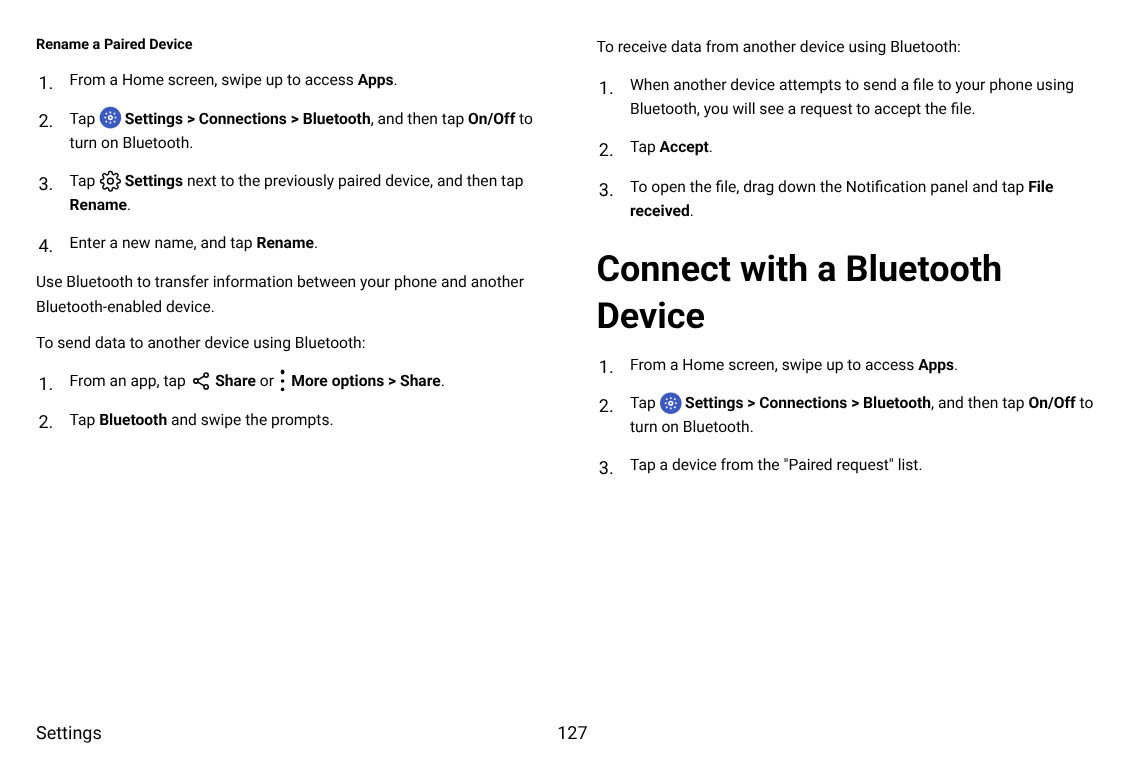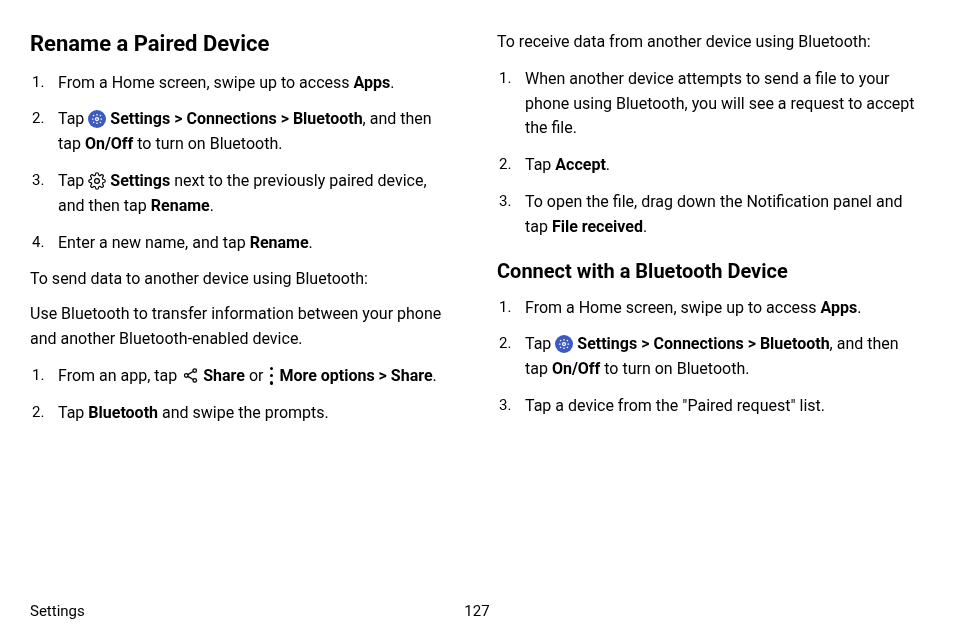--- a/index.html
+++ b/index.html
@@ -9,34 +9,34 @@
     color: #000;
     padding: 30px 30px 18px 30px;
     position: relative;
   }
   .cols {
     display: flex;
     gap: 40px;
   }
   .col { flex: 1; }
   h3 {
-    font-size: 22px;
+    font-size: 12px;
     font-weight: 700;
     margin-bottom: 8px;
     line-height: 1.3;
   }
   h2 {
-    font-size: 20px;
+    font-size: 30px;
     font-weight: 700;
     margin-top: 18px;
     margin-bottom: 10px;
     line-height: 1.3;
   }
   p, li {
-    font-size: 16px;
+    font-size: 13px;
     line-height: 1.55;
   }
   p { margin-bottom: 10px; }
   ol {
     list-style: none;
     counter-reset: item;
     margin-bottom: 10px;
   }
   ol > li {
     counter-increment: item;
@@ -122,22 +122,22 @@
               <path d="M19.4 15a1.6 1.6 0 0 0 .3 1.8l.1.1a2 2 0 1 1-2.8 2.8l-.1-.1a1.6 1.6 0 0 0-1.8-.3 1.6 1.6 0 0 0-1 1.5V21a2 2 0 1 1-4 0v-.1a1.6 1.6 0 0 0-1-1.5 1.6 1.6 0 0 0-1.8.3l-.1.1a2 2 0 1 1-2.8-2.8l.1-.1a1.6 1.6 0 0 0 .3-1.8 1.6 1.6 0 0 0-1.5-1H3a2 2 0 1 1 0-4h.1a1.6 1.6 0 0 0 1.5-1 1.6 1.6 0 0 0-.3-1.8l-.1-.1a2 2 0 1 1 2.8-2.8l.1.1a1.6 1.6 0 0 0 1.8.3H9a1.6 1.6 0 0 0 1-1.5V3a2 2 0 1 1 4 0v.1a1.6 1.6 0 0 0 1 1.5 1.6 1.6 0 0 0 1.8-.3l.1-.1a2 2 0 1 1 2.8 2.8l-.1.1a1.6 1.6 0 0 0-.3 1.8V9a1.6 1.6 0 0 0 1.5 1H21a2 2 0 1 1 0 4h-.1a1.6 1.6 0 0 0-1.5 1z"></path>
             </svg>
           </span>
         <span class="b">Settings</span><span> next to the previously paired device, and then tap </span><span class="b">Rename</span><span>.</span>
       </li>
       <li>
         <span>Enter a new name, and tap </span><span class="b">Rename</span><span>.</span>
       </li>
     </ol>
 
+    <p>Use Bluetooth to transfer information between your phone and another Bluetooth-enabled device.</p>
     <p>To send data to another device using Bluetooth:</p>
-    <p>Use Bluetooth to transfer information between your phone and another Bluetooth-enabled device.</p>
     <ol>
       <li>
         <span>From an app, tap </span><span class="icon share-ico">
             <svg viewBox="0 0 24 24" fill="none" stroke="#000" stroke-width="1.8">
               <circle cx="18" cy="5" r="2.5"></circle>
               <circle cx="6" cy="12" r="2.5"></circle>
               <circle cx="18" cy="19" r="2.5"></circle>
               <line x1="8.2" y1="10.7" x2="15.8" y2="6.3"></line>
               <line x1="8.2" y1="13.3" x2="15.8" y2="17.7"></line>
             </svg>

